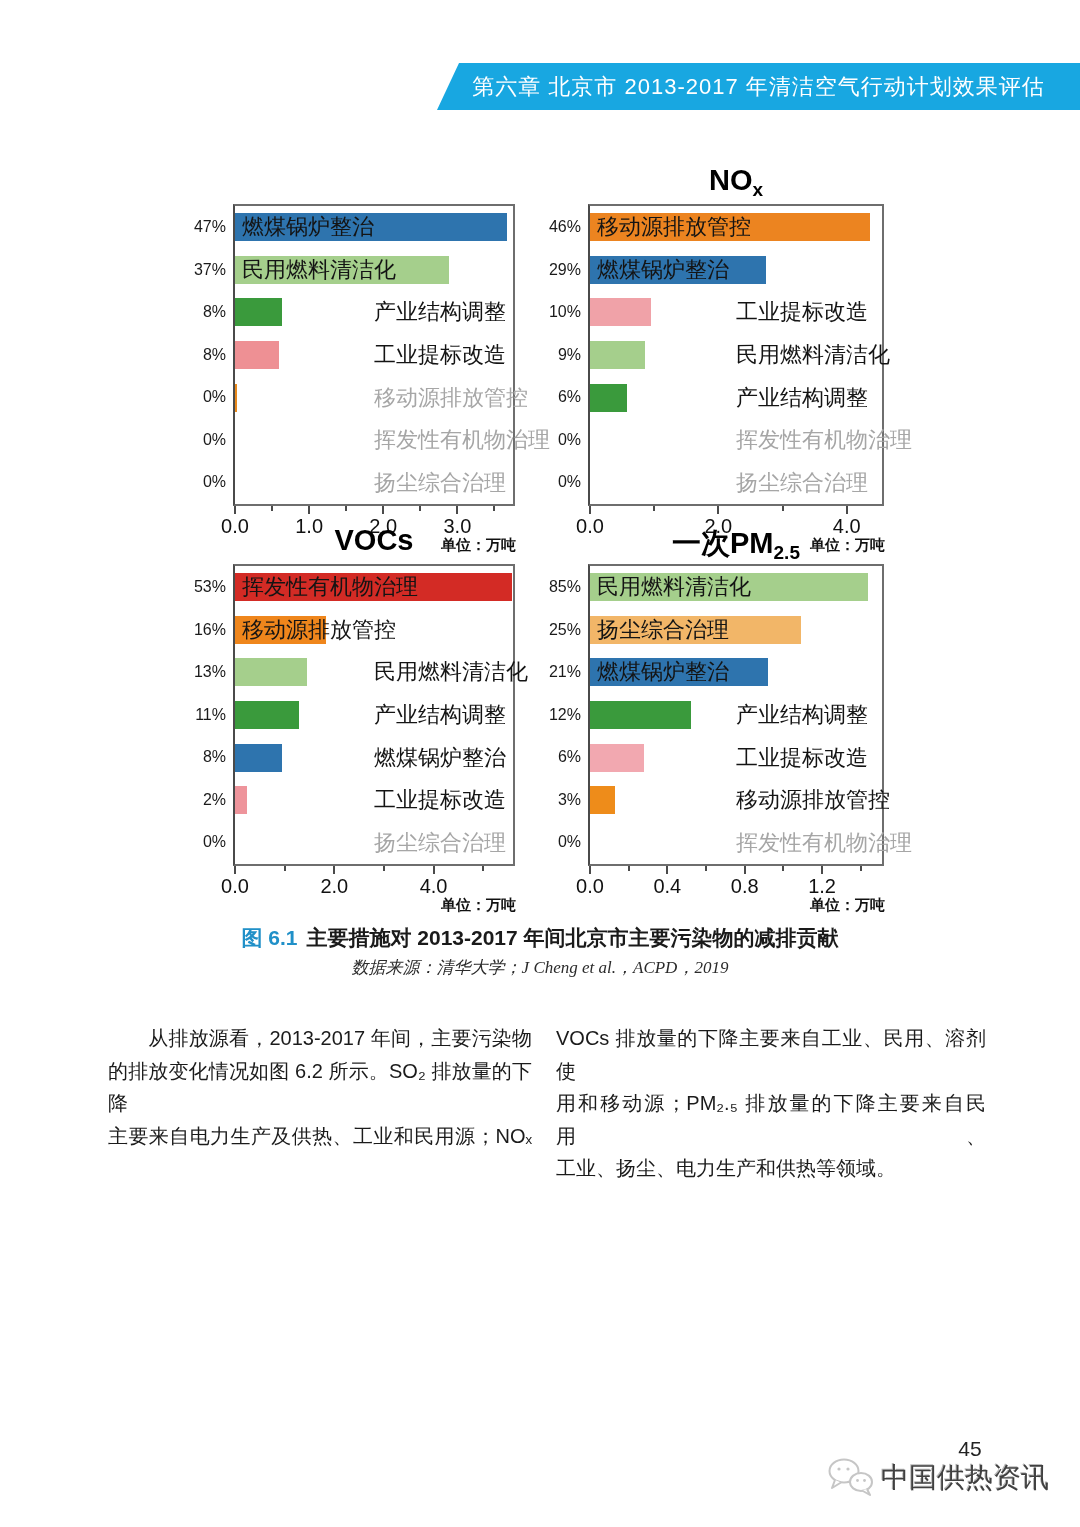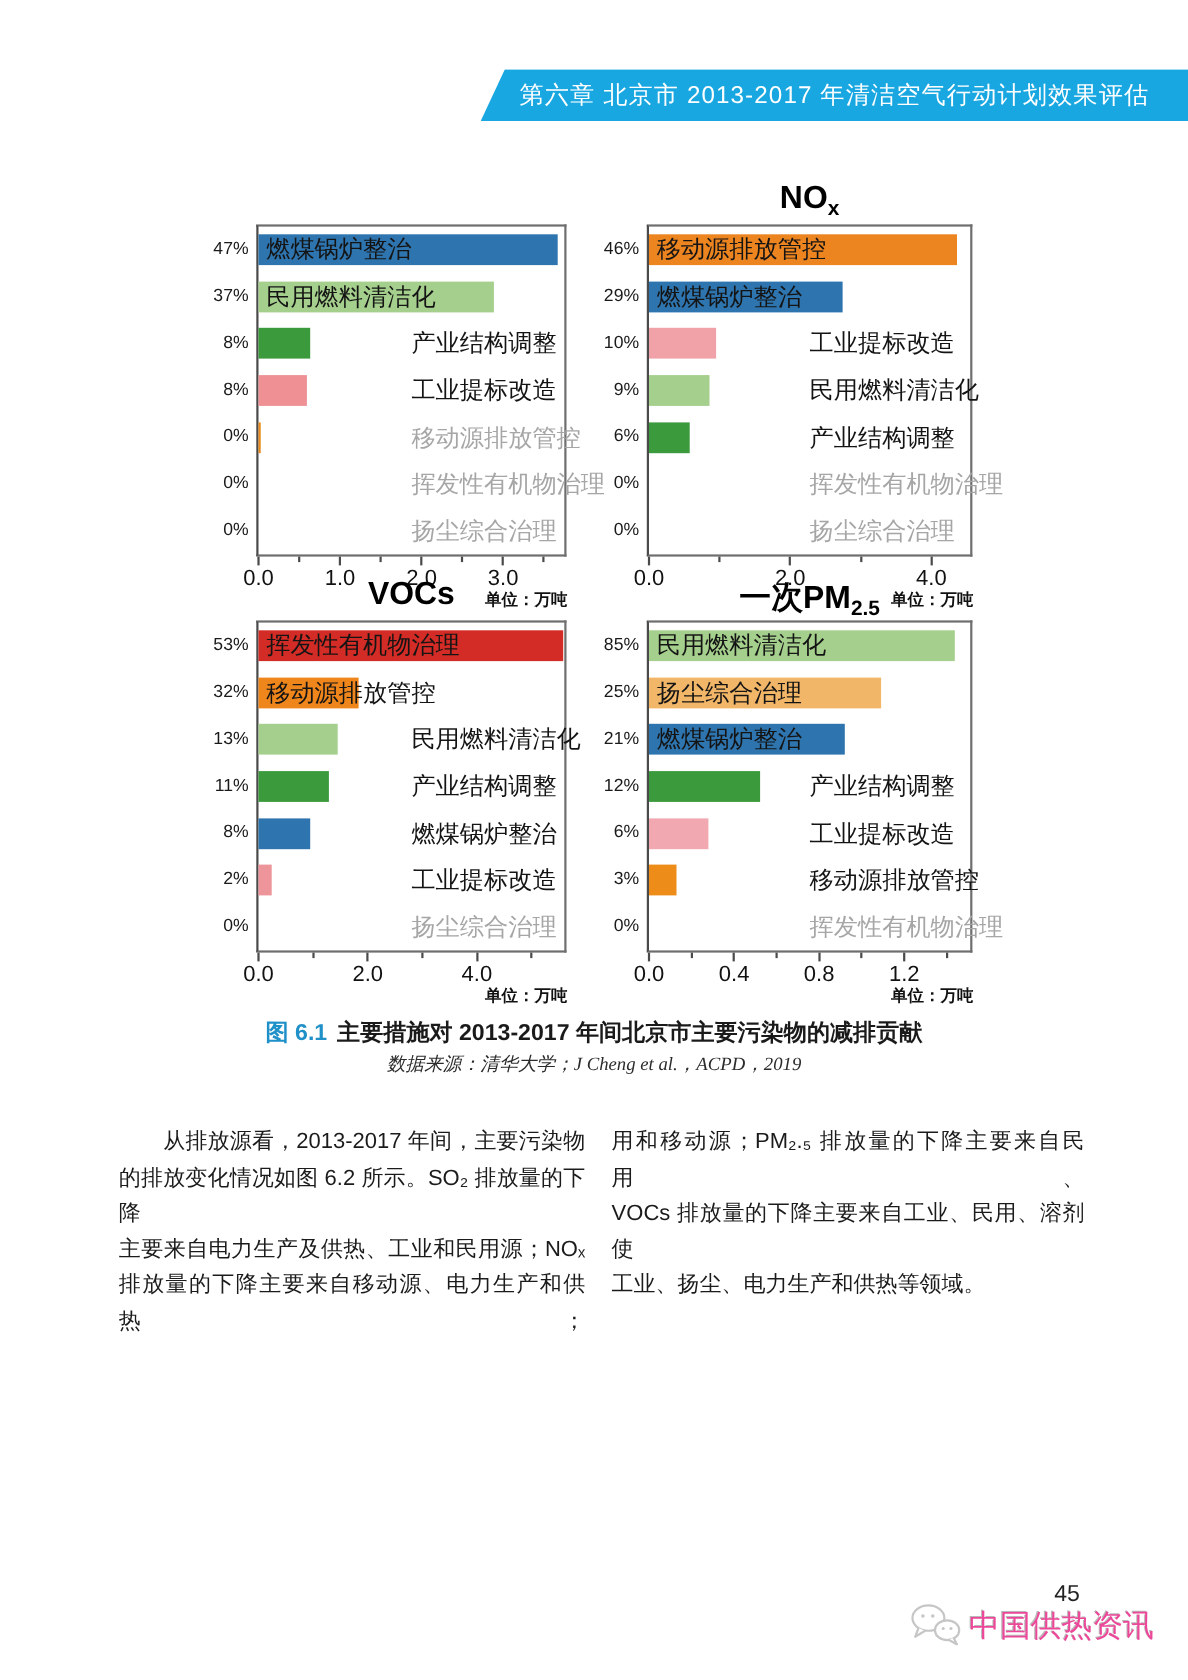--- a/index.html
+++ b/index.html
@@ -92,21 +92,21 @@
   
   .page-number {
     position:absolute; left:935px; top:1437px; width:70px; text-align:center;
     font-size:21px; color:#222;
   }
   .watermark {
     position:absolute; left:826px; top:1452px; height:52px;
     display:flex; align-items:center; gap:7px;
   }
   .watermark-text {
-    font-size:28px; color:#ec4899; white-space:nowrap;
+    font-size:28px; color:#404040; white-space:nowrap;
     text-shadow:1px 1px 0 #ffffff, -1px -1px 0 #b9b9b9;
   }
 </style>
 </head>
 <body>
 
 <div class="page">
 
   <div class="header-bar">
     <span>第六章 北京市 2013-2017 年清洁空气行动计划效果评估</span>
@@ -210,21 +210,21 @@
         <div class="tickmark" style="left: 100.286px;"></div>
         <div class="ticklabel" style="left: 73.2857px;">2.0</div>
         <div class="tickmark" style="left: 199.571px;"></div>
         <div class="ticklabel" style="left: 172.571px;">4.0</div>
         <div class="tickminor" style="left: 50.6429px;"></div>
         <div class="tickminor" style="left: 149.929px;"></div>
         <div class="tickminor" style="left: 249.214px;"></div>
       </div>
     <div class="unit">单位：万吨</div>
   <div class="pct" style="top: 46px; height: 42.5714px; line-height: 42.5714px;">53%</div>
-      <div class="pct" style="top: 88.5714px; height: 42.5714px; line-height: 42.5714px;">32%</div>
+      <div class="pct" style="top: 88.5714px; height: 42.5714px; line-height: 42.5714px;">16%</div>
       <div class="pct" style="top: 131.143px; height: 42.5714px; line-height: 42.5714px;">13%</div>
       <div class="pct" style="top: 173.714px; height: 42.5714px; line-height: 42.5714px;">11%</div>
       <div class="pct" style="top: 216.286px; height: 42.5714px; line-height: 42.5714px;">8%</div>
       <div class="pct" style="top: 258.857px; height: 42.5714px; line-height: 42.5714px;">2%</div>
       <div class="pct" style="top: 301.429px; height: 42.5714px; line-height: 42.5714px;">0%</div>
     </div>
 
   <div class="chart pos3">
     <div class="chart-title"><span class="t-main">一次PM</span><span class="t-sub">2.5</span></div>
     <div class="plot">
@@ -268,25 +268,24 @@
 
   <div class="caption">
     <span class="cap-label">图 6.1</span><span>主要措施对 2013-2017 年间北京市主要污染物的减排贡献</span>
   </div>
   <div class="source">数据来源：清华大学；J Cheng et al.，ACPD，2019</div>
 
   <div class="bodycol left">
       <div class="bodyline">　　从排放源看，2013-2017 年间，主要污染物</div>
       <div class="bodyline">的排放变化情况如图 6.2 所示。SO₂ 排放量的下降</div>
       <div class="bodyline">主要来自电力生产及供热、工业和民用源；NOₓ</div>
-      <div class="bodyline">排放量的下降主要来自移动源、电力生产和供热；</div>
     </div>
   <div class="bodycol right">
+      <div class="bodyline">VOCs 排放量的下降主要来自工业、民用、溶剂使</div>
       <div class="bodyline">用和移动源；PM₂.₅ 排放量的下降主要来自民用、</div>
-      <div class="bodyline">VOCs 排放量的下降主要来自工业、民用、溶剂使</div>
       <div class="bodyline flush">工业、扬尘、电力生产和供热等领域。</div>
     </div>
 
   <div class="page-number">45</div>
   <div class="watermark">
     <span>
       <svg width="48" height="40" viewBox="0 0 48 40">
         <ellipse cx="18" cy="15" rx="14.5" ry="11.5" fill="#ffffff" stroke="#c6c6c6" stroke-width="2"></ellipse>
         <path d="M9 24 L6 32 L15 26.5" fill="#ffffff" stroke="#c6c6c6" stroke-width="2" stroke-linejoin="round"></path>
         <circle cx="13" cy="13" r="1.6" fill="#c6c6c6"></circle>

